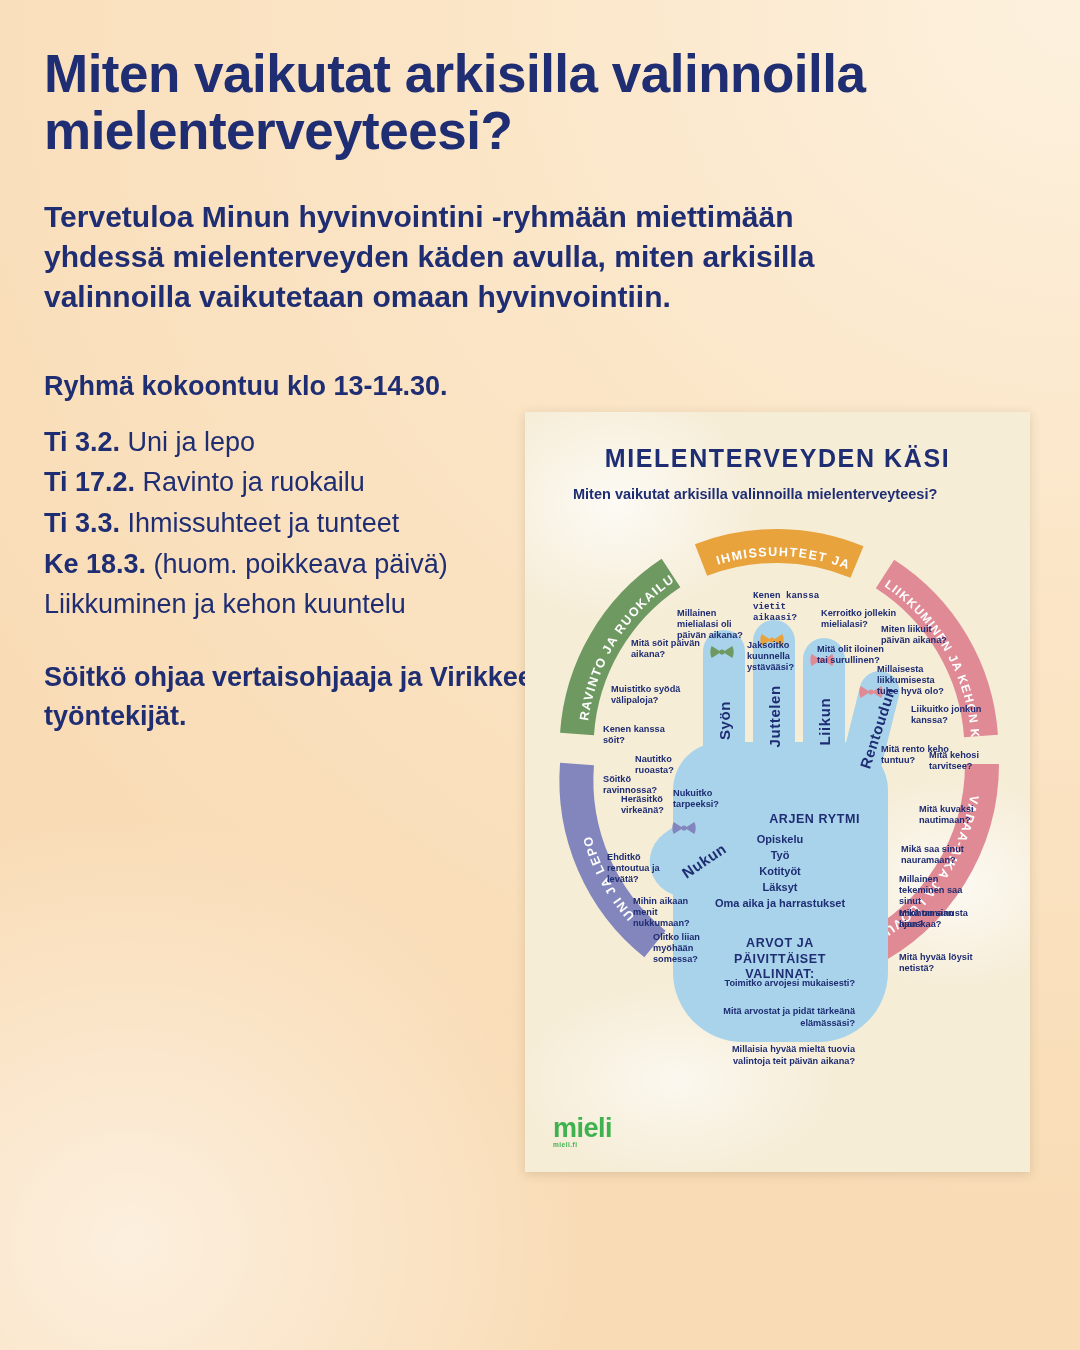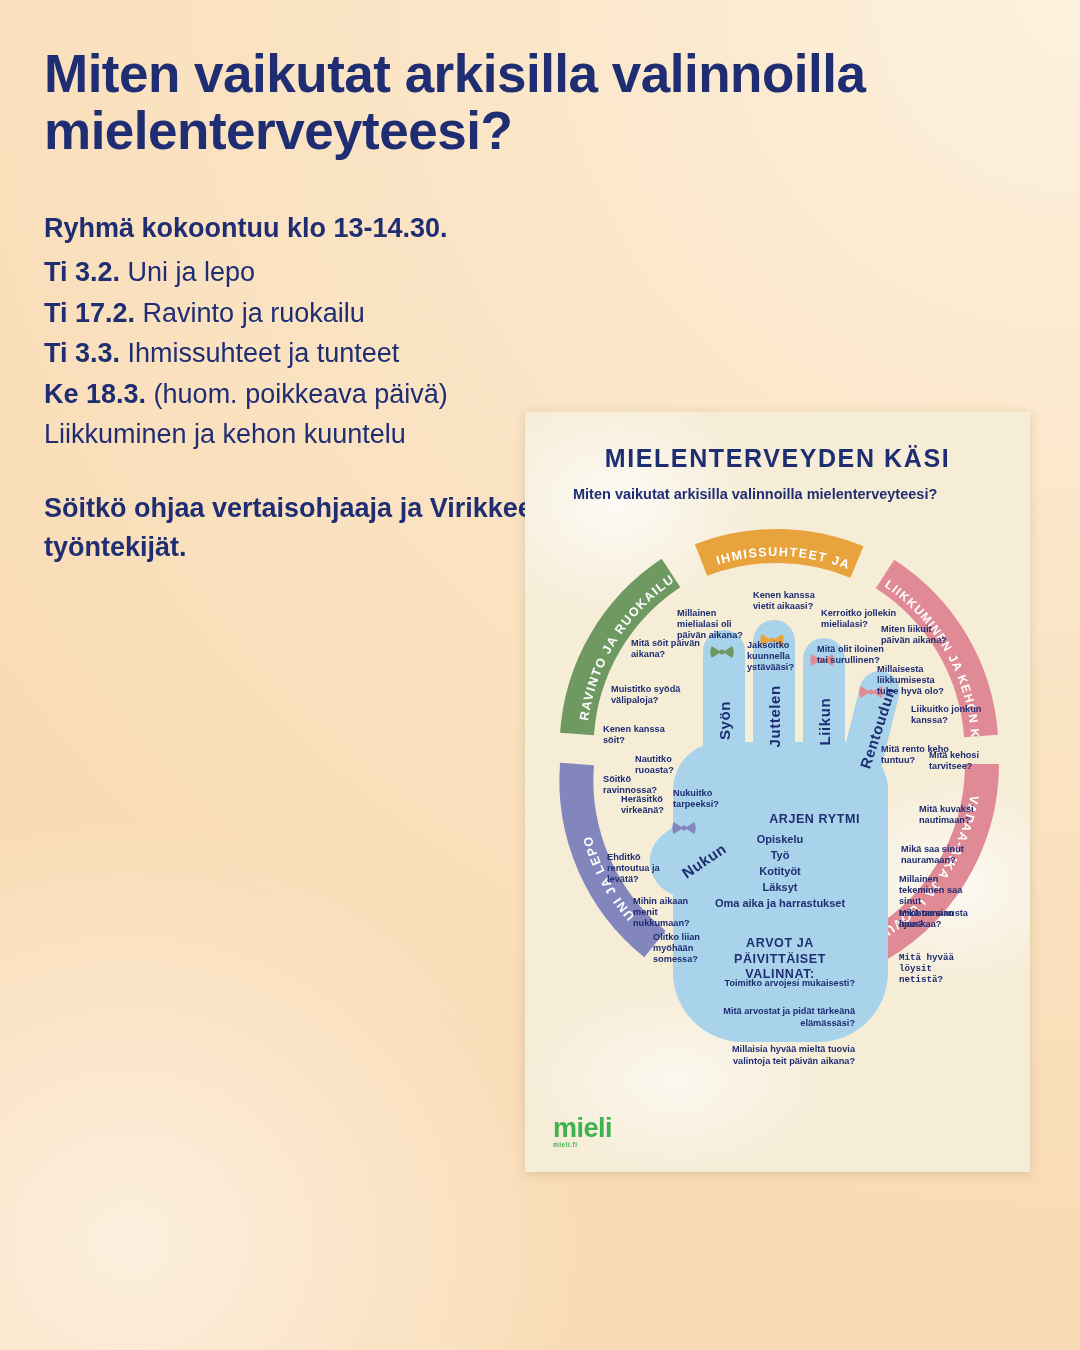--- a/index.html
+++ b/index.html
@@ -59,21 +59,21 @@
   .schedule {
     margin-top: 50px;
     width: 500px;
     color: #1f2d73;
     font-size: 27px;
     line-height: 1.47;
   }
 
   .schedule .head {
     font-weight: bold;
-    margin-bottom: 4px;
+    margin-bottom: 16px;
   }
 
   .schedule .row {
     margin-bottom: 1px;
   }
   .schedule .row b { font-weight: bold; }
   .schedule .row span { font-weight: normal; }
 
   .guide {
     margin-top: 34px;
@@ -239,20 +239,21 @@
 </style>
 </head>
 <body>
 
 <div class="bg-wrap"></div>
 
 <div class="page">
 
   <h1 class="title">Miten vaikutat arkisilla valinnoilla mielenterveyteesi?</h1>
 
+  <p class="intro">Tervetuloa Minun hyvinvointini -ryhmään miettimään yhdessä mielenterveyden käden avulla, miten arkisilla valinnoilla vaikutetaan omaan hyvinvointiin.</p>
 
   <div class="schedule">
     <div class="head">Ryhmä kokoontuu klo 13-14.30.</div>
 
     <div class="row">
       <b>Ti 3.2.</b>
       <span>Uni ja lepo</span>
     </div>
     <div class="row">
       <b>Ti 17.2.</b>
@@ -352,36 +353,36 @@
     <div class="finger-label" style="left:318px; top:318px; width:62px; text-align:center; transform:rotate(-72deg);">Rentoudun</div>
     <div class="finger-label" style="left:150px; top:440px; width:58px; text-align:center; transform:rotate(-34deg);">Nukun</div>
 
     <div class="qtext" style="left:106px; top:226px;">Mitä söit päivän aikana?</div>
     <div class="qtext" style="left:86px;  top:272px;">Muistitko syödä välipaloja?</div>
     <div class="qtext" style="left:78px;  top:312px;">Kenen kanssa söit?</div>
     <div class="qtext" style="left:110px; top:342px;">Nautitko ruoasta?</div>
     <div class="qtext" style="left:78px;  top:362px;">Söitkö ravinnossa?</div>
 
     <div class="qtext" style="left:152px; top:196px;">Millainen mielialasi oli päivän aikana?</div>
-    <div class="qtext" style="left:228px; top:178px;">Kenen kanssa vietit aikaasi?</div>
+    <div class="qtext" style="left:228px; top:178px;font-family:Liberation Mono, monospace;">Kenen kanssa vietit aikaasi?</div>
     <div class="qtext" style="left:222px; top:228px;">Jaksoitko kuunnella ystävääsi?</div>
     <div class="qtext" style="left:296px; top:196px;">Kerroitko jollekin mielialasi?</div>
     <div class="qtext" style="left:292px; top:232px;">Mitä olit iloinen tai surullinen?</div>
 
     <div class="qtext" style="left:356px; top:212px;">Miten liikuit päivän aikana?</div>
     <div class="qtext" style="left:352px; top:252px;">Millaisesta liikkumisesta tulee hyvä olo?</div>
     <div class="qtext" style="left:386px; top:292px;">Liikuitko jonkun kanssa?</div>
     <div class="qtext" style="left:356px; top:332px;">Mitä rento keho tuntuu?</div>
     <div class="qtext" style="left:404px; top:338px;">Mitä kehosi tarvitsee?</div>
 
     <div class="qtext" style="left:394px; top:392px;">Mitä kuvaksi nautimaan?</div>
     <div class="qtext" style="left:376px; top:432px;">Mikä saa sinut nauramaan?</div>
     <div class="qtext" style="left:374px; top:462px;">Millainen tekeminen saa sinut unohtamaan ajan?</div>
     <div class="qtext" style="left:374px; top:496px;">Mikä on sinusta hauskaa?</div>
-    <div class="qtext" style="left:374px; top:540px;font-family:Liberation Mono, monospace;">Mitä hyvää löysit netistä?</div>
+    <div class="qtext" style="left:374px; top:540px;">Mitä hyvää löysit netistä?</div>
 
     <div class="qtext" style="left:96px;  top:382px;">Heräsitkö virkeänä?</div>
     <div class="qtext" style="left:148px; top:376px;">Nukuitko tarpeeksi?</div>
     <div class="qtext" style="left:82px;  top:440px;">Ehditkö rentoutua ja levätä?</div>
     <div class="qtext" style="left:108px; top:484px;">Mihin aikaan menit nukkumaan?</div>
     <div class="qtext" style="left:128px; top:520px;">Olitko liian myöhään somessa?</div>
 
     <div class="palm-head" style="left:175px; top:400px;text-align:right;">ARJEN RYTMI</div>
     <div class="palm-list" style="left:175px; top:420px;">Opiskelu</div>
     <div class="palm-list" style="left:175px; top:436px;">Työ</div>

